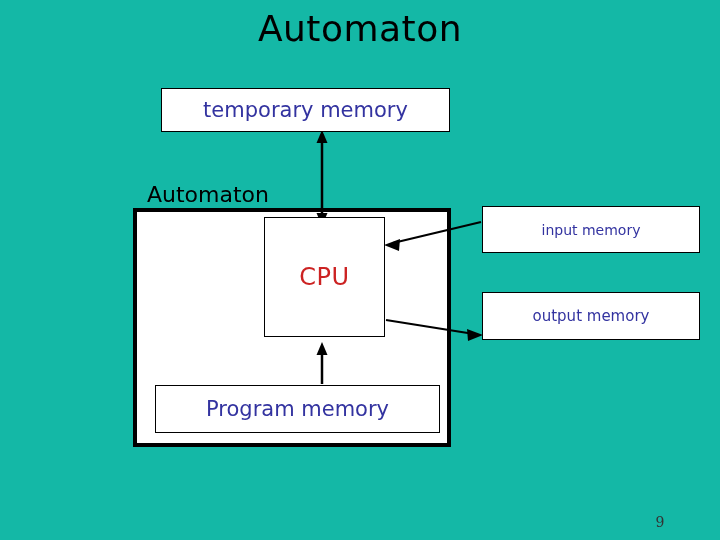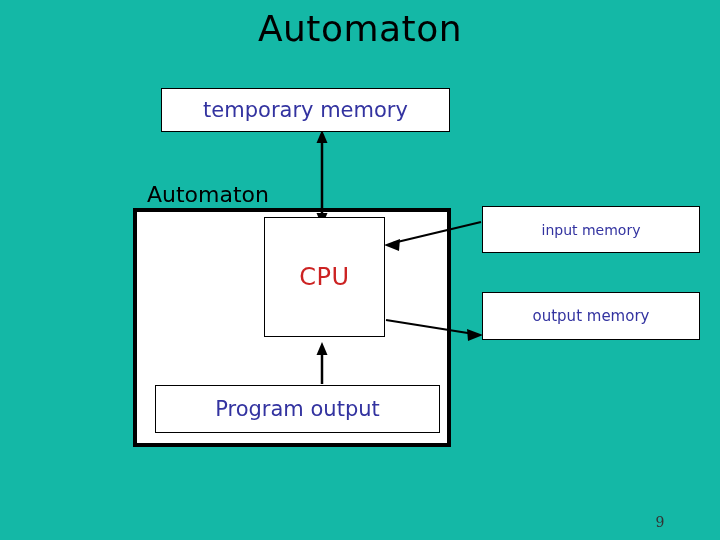--- a/index.html
+++ b/index.html
@@ -163,21 +163,21 @@
 
   <div id="automaton-outer-box"></div>
 
   <div id="automaton-label">Automaton</div>
 
   <div id="cpu-box">
     <span id="cpu-label">CPU</span>
   </div>
 
   <div class="memory-box" id="program-memory-box">
-    <span>Program output</span>
+    <span>Program memory</span>
   </div>
 
   <div class="memory-box" id="input-memory-box">
     <span>input memory</span>
   </div>
 
   <div class="memory-box" id="output-memory-box">
     <span>output memory</span>
   </div>
 

